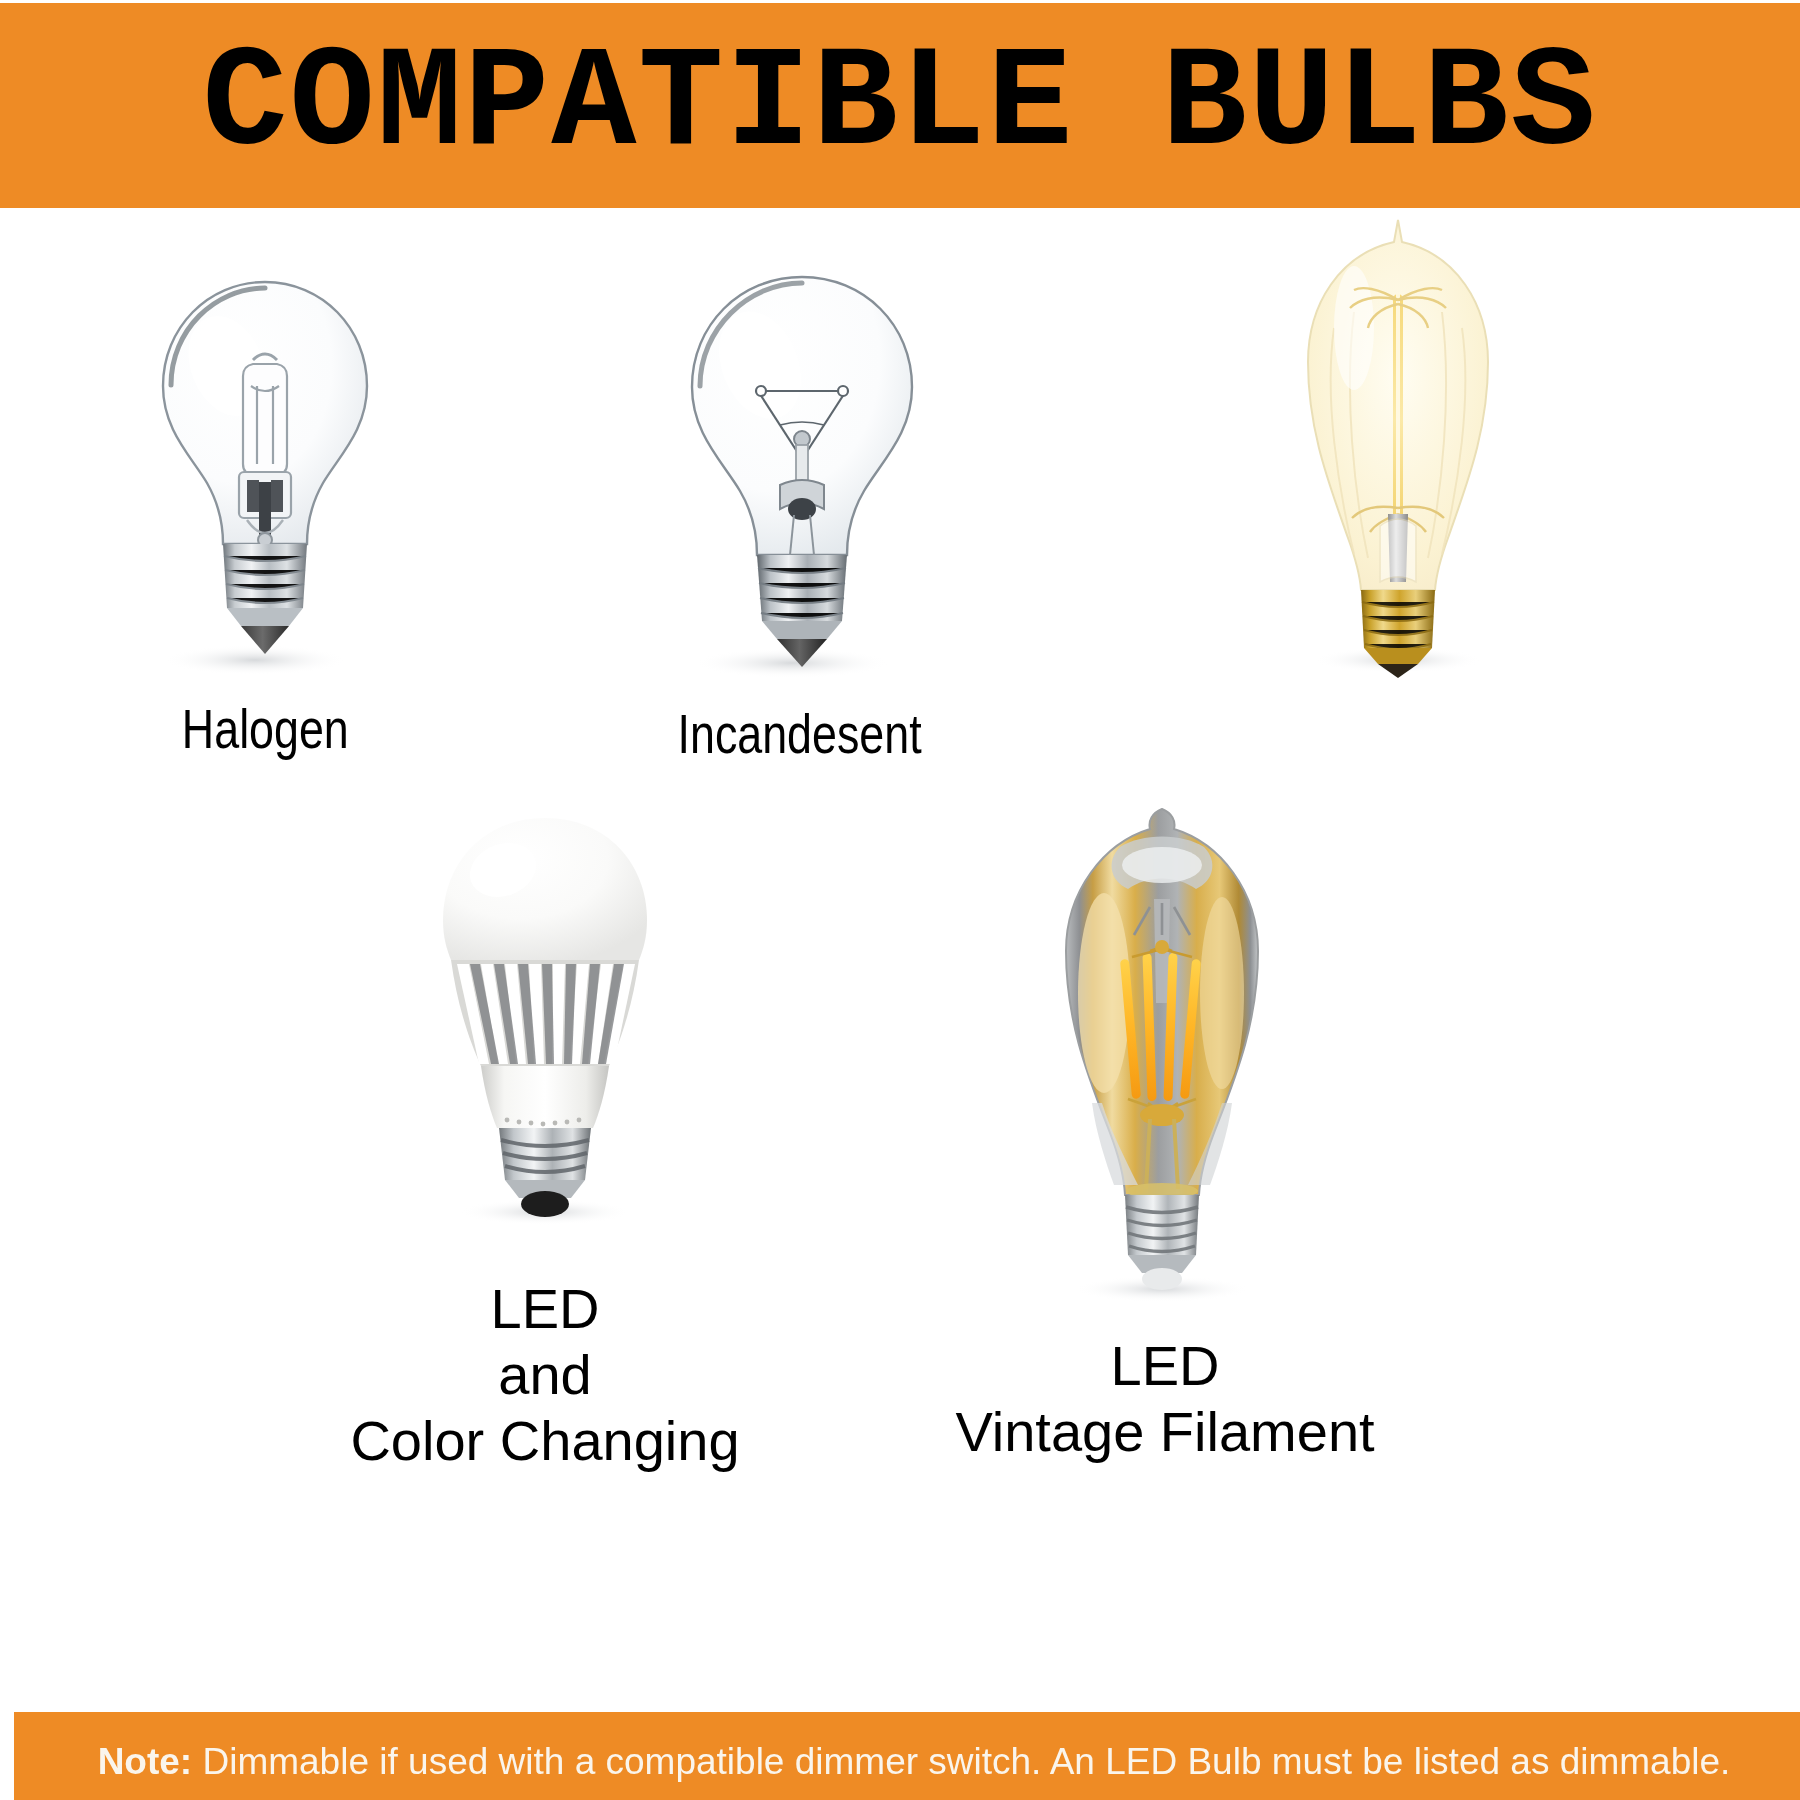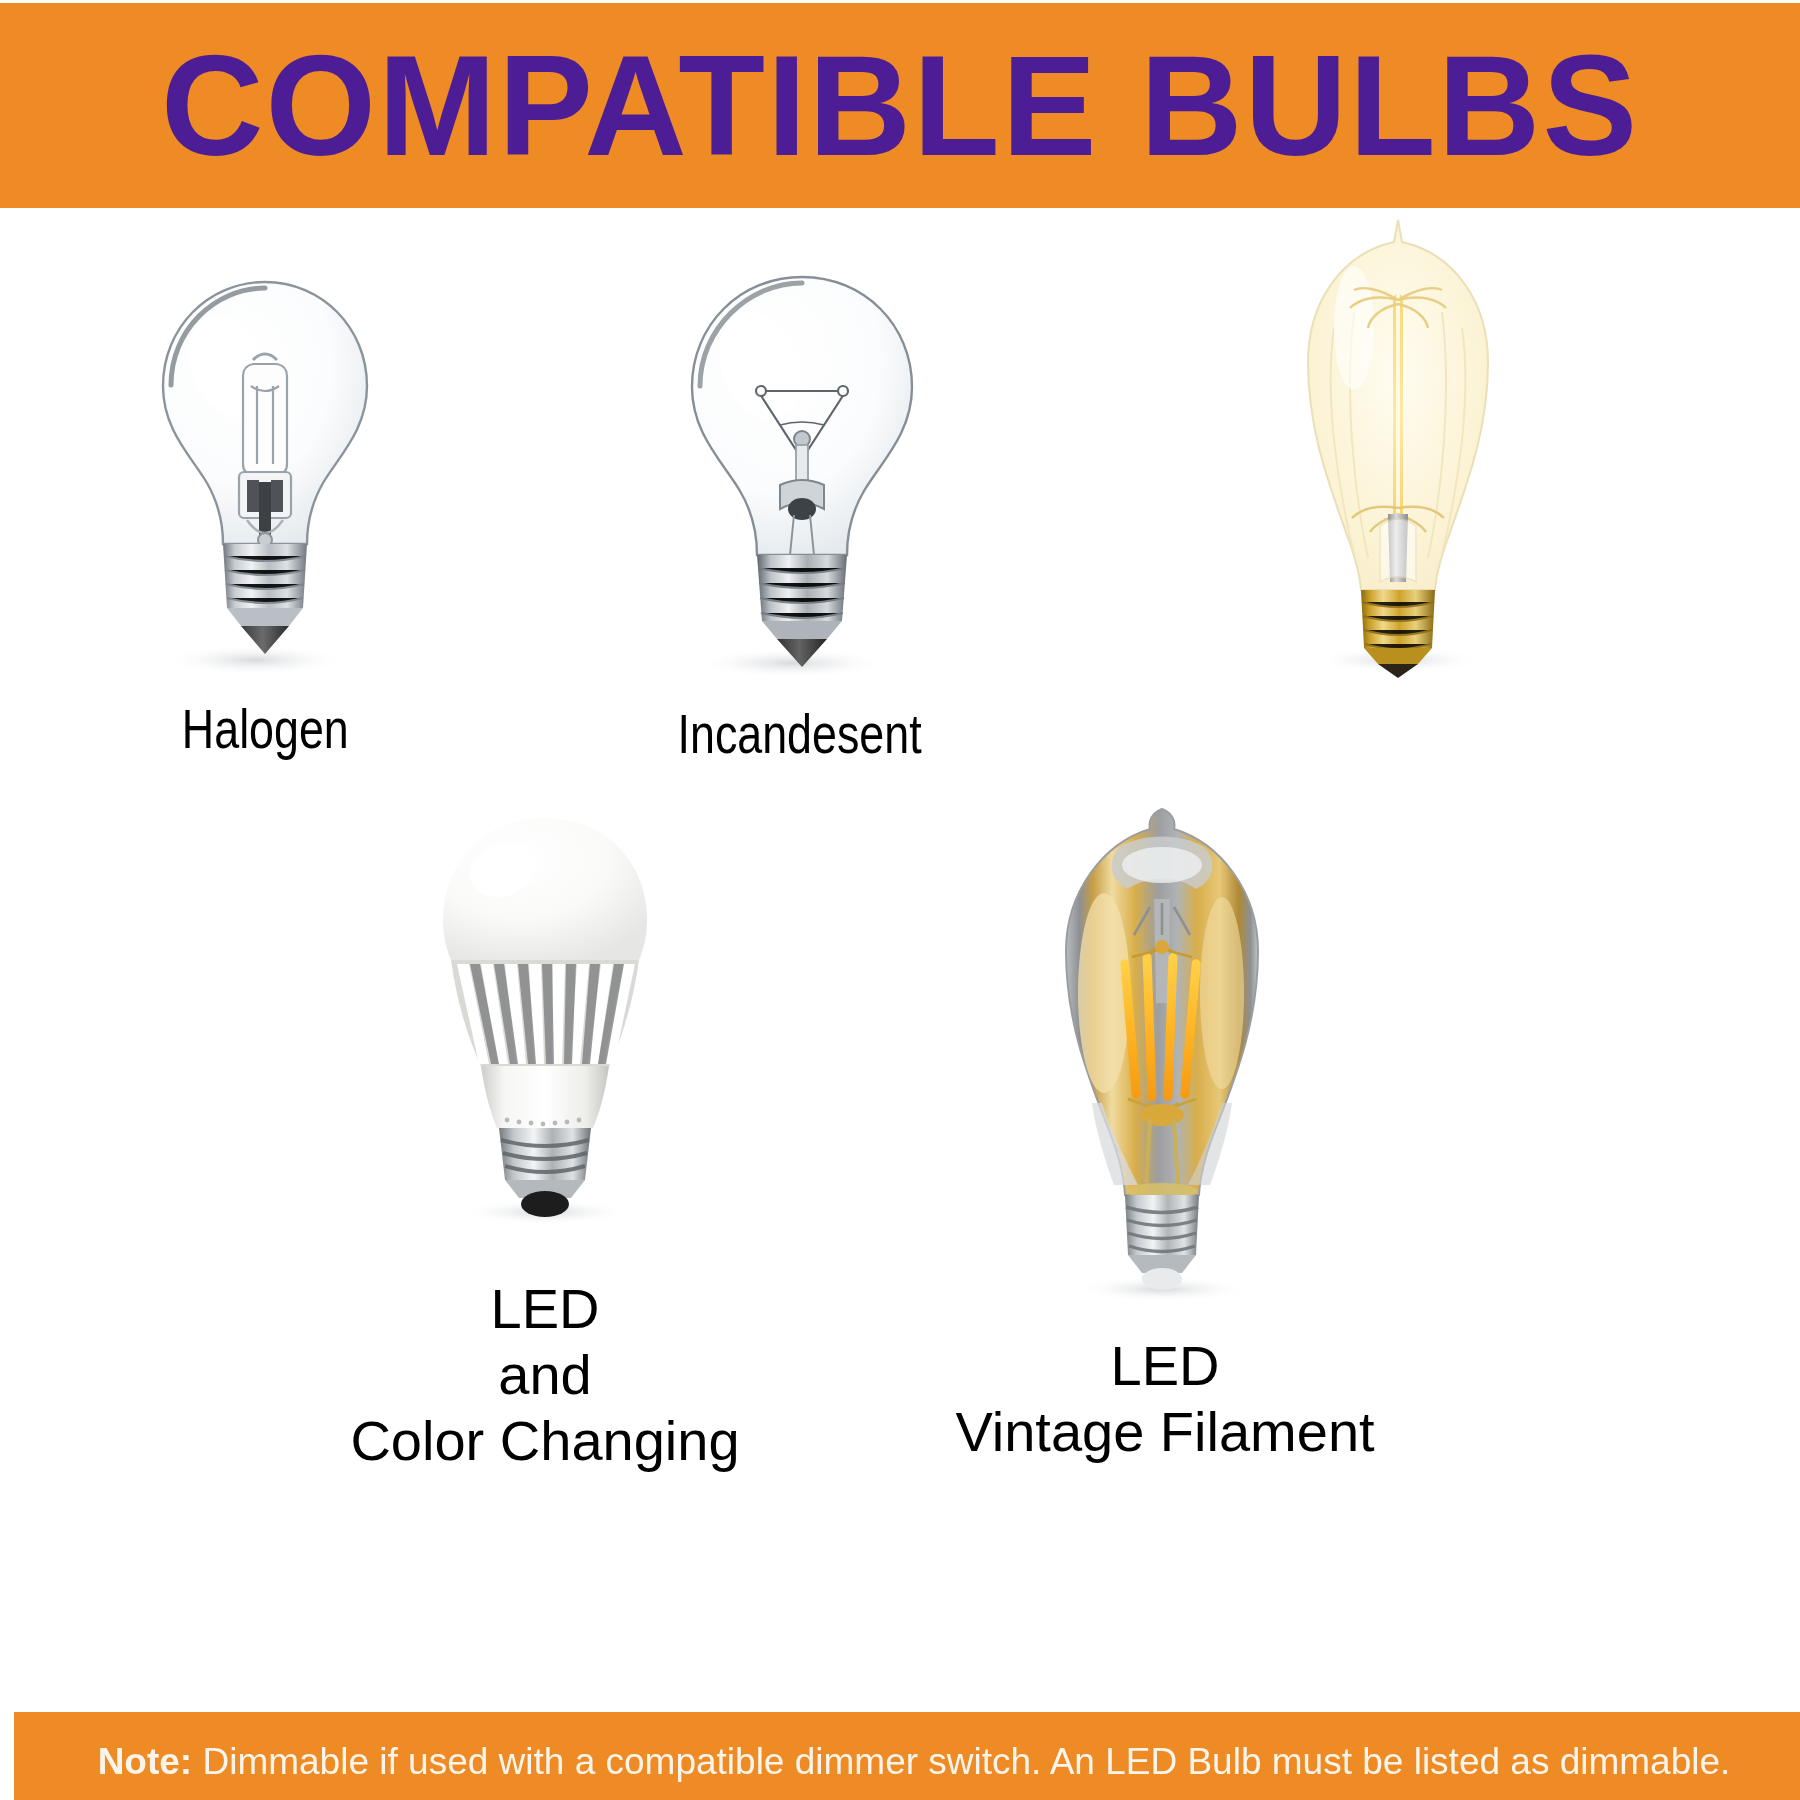--- a/index.html
+++ b/index.html
@@ -10,28 +10,28 @@
     position:relative;
     overflow:hidden;
   }
 
   
   .header-band{
     position:absolute; left:0; top:3px; width:1800px; height:205px;
     display:flex; align-items:center; justify-content:center;
   }
   .header-title{
-    color:#4c1d95;
+    color:#000000;
     font-size:142px;
     font-weight:bold;
     letter-spacing:2px;
     line-height:1;
     transform:scaleX(1.0);
     white-space:nowrap;
-    font-family:Liberation Sans, sans-serif;
+    font-family:Liberation Mono, monospace;
   }
 
   
   .footer-band{
     position:absolute; left:14px; top:1712px; width:1800px; height:100px;
     display:flex; align-items:center; justify-content:center;
   }
   .footer-note{
     color:#FAF5EC;
     font-size:37px;

